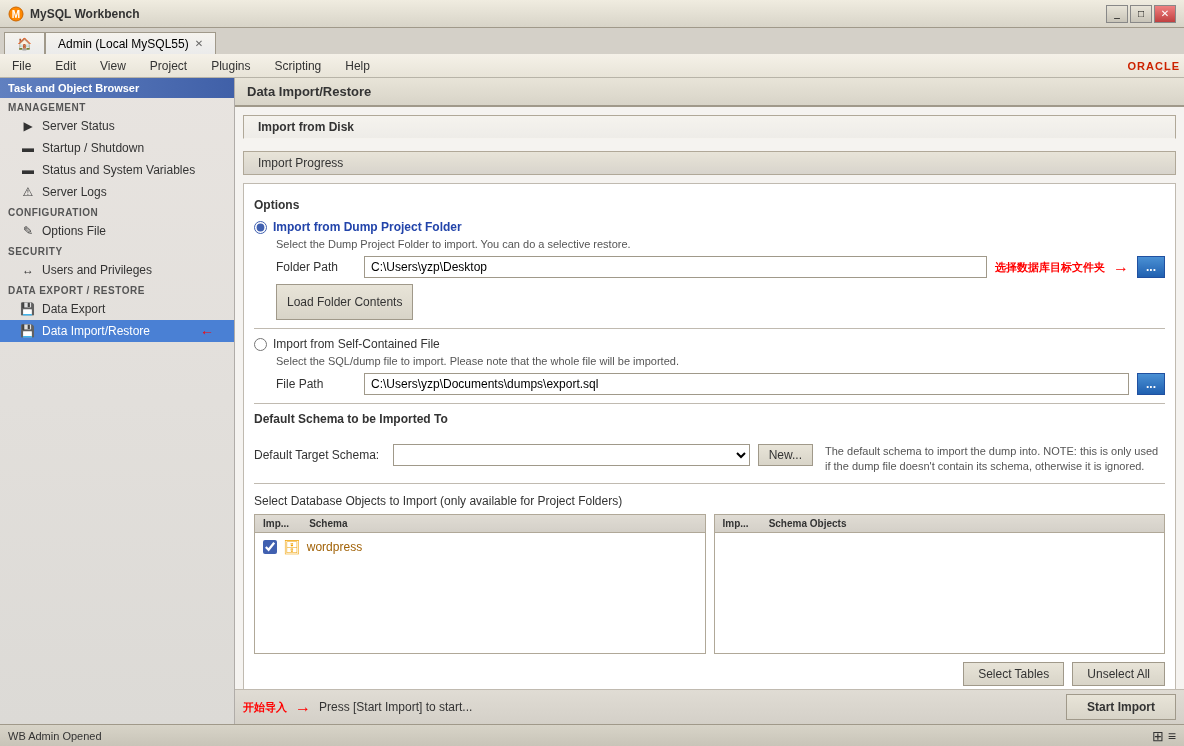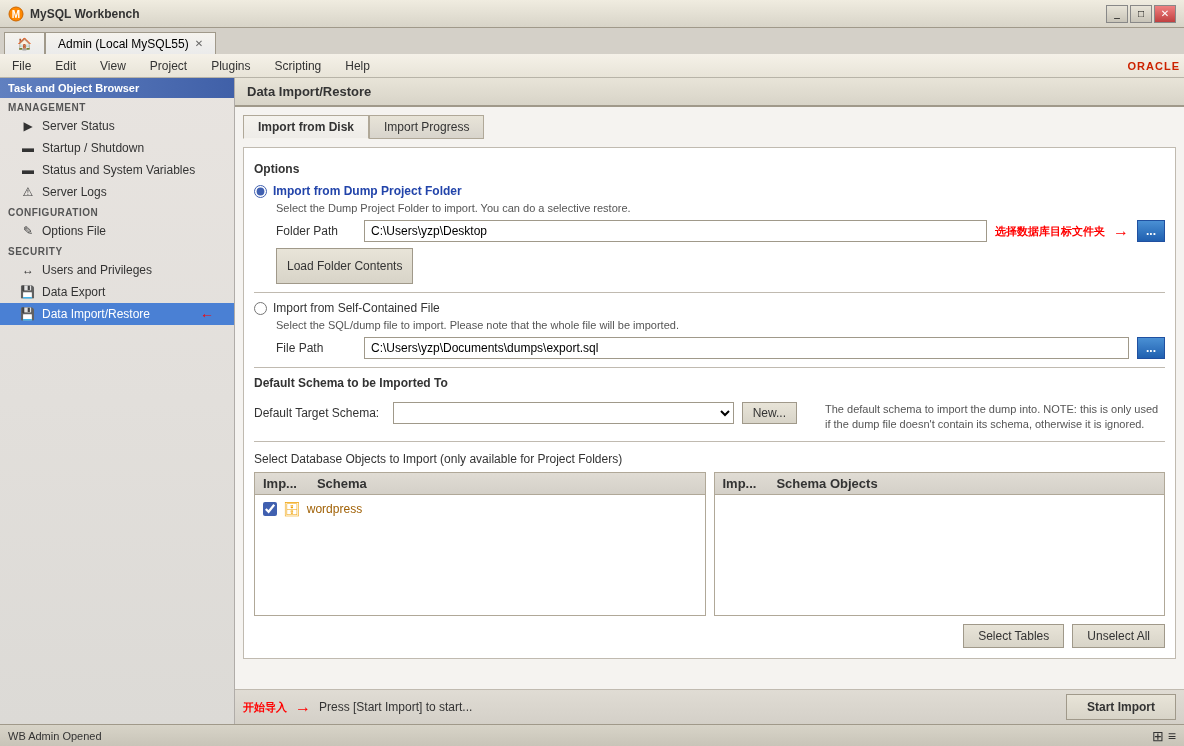--- a/index.html
+++ b/index.html
@@ -142,22 +142,23 @@
     .content-body {
       flex: 1;
       overflow-y: auto;
       padding: 8px;
       background: #f5f3f0;
     }
 
     
     .import-tabs {
       display: flex;
-      gap: 0;
+      gap: 12px;
       margin-bottom: 8px;
+      flex-direction: column;
     }
     .import-tab {
       padding: 4px 14px;
       border: 1px solid #b0a898;
       cursor: pointer;
       font-size: 12px;
       background: linear-gradient(to bottom, #e8e4d8, #d8d4cc);
       color: #333;
     }
     .import-tab.active {
@@ -208,22 +209,22 @@
       height: 36px;
       margin-left: 22px;
     }
 
     .divider { border: none; border-top: 1px solid #c0bab0; margin: 8px 0; }
 
     .default-schema-section { margin: 8px 0; }
     .default-schema-row {
       display: flex;
       align-items: flex-start;
-      gap: 28px;
-      margin-top: 12px;
+      gap: 12px;
+      margin-top: 18px;
     }
     .default-schema-left { display: flex; align-items: center; gap: 8px; flex: 1; }
     .schema-select {
       height: 22px;
       border: 1px solid #a0998a;
       background: white;
       font-size: 12px;
       padding: 0 4px;
       flex: 1;
     }
@@ -247,21 +248,21 @@
       border: 1px solid #b0a898;
       background: white;
       min-height: 140px;
     }
     .db-panel-header {
       background: linear-gradient(to bottom, #e0dcd4, #d4d0c8);
       border-bottom: 1px solid #b0a898;
       padding: 3px 8px;
       display: flex;
       gap: 20px;
-      font-size: 13px;
+      font-size: 10px;
       font-weight: bold;
       color: #333;
     }
     .db-panel-body { padding: 4px; min-height: 120px; }
     .schema-row { display: flex; align-items: center; gap: 6px; padding: 2px 4px; }
     .schema-checkbox { width: 14px; height: 14px; accent-color: #4060b0; cursor: pointer; }
     .schema-icon { color: #f0a000; font-size: 14px; }
     .schema-name { font-size: 12px; color: #a16207; }
     .action-btn {
       background: linear-gradient(to bottom, #e8e4d8, #d8d4c8);
@@ -378,20 +379,21 @@
       <span>Options File</span>
     </div>
 
     <div class="sidebar-section-label">SECURITY</div>
 
     <div class="sidebar-item">
       <div class="sidebar-icon">↔</div>
       <span>Users and Privileges</span>
     </div>
 
+    <div class="sidebar-section-label">DATA EXPORT / RESTORE</div>
 
     <div class="sidebar-item">
       <div class="sidebar-icon">💾</div>
       <span>Data Export</span>
     </div>
     <div class="sidebar-item active" style="position:relative;">
       <div class="sidebar-icon">💾</div>
       <span>Data Import/Restore</span>
 
       <span style="position:absolute; left:200px; top:2px; color:red; font-size:14px;">←</span>

